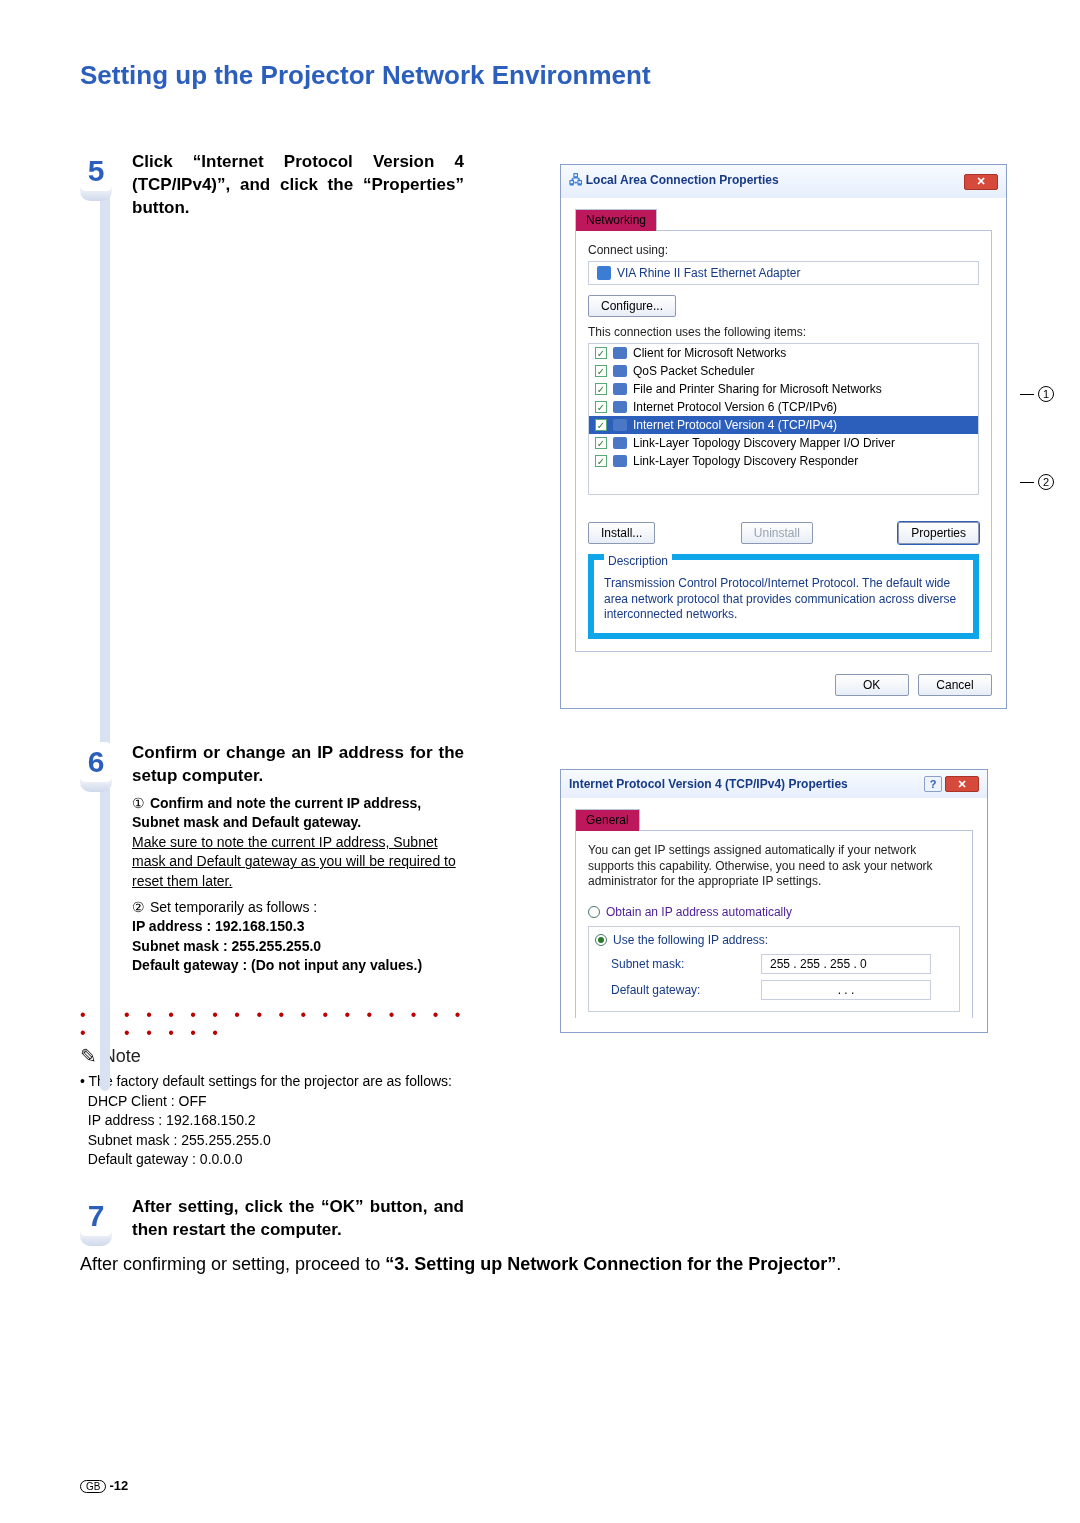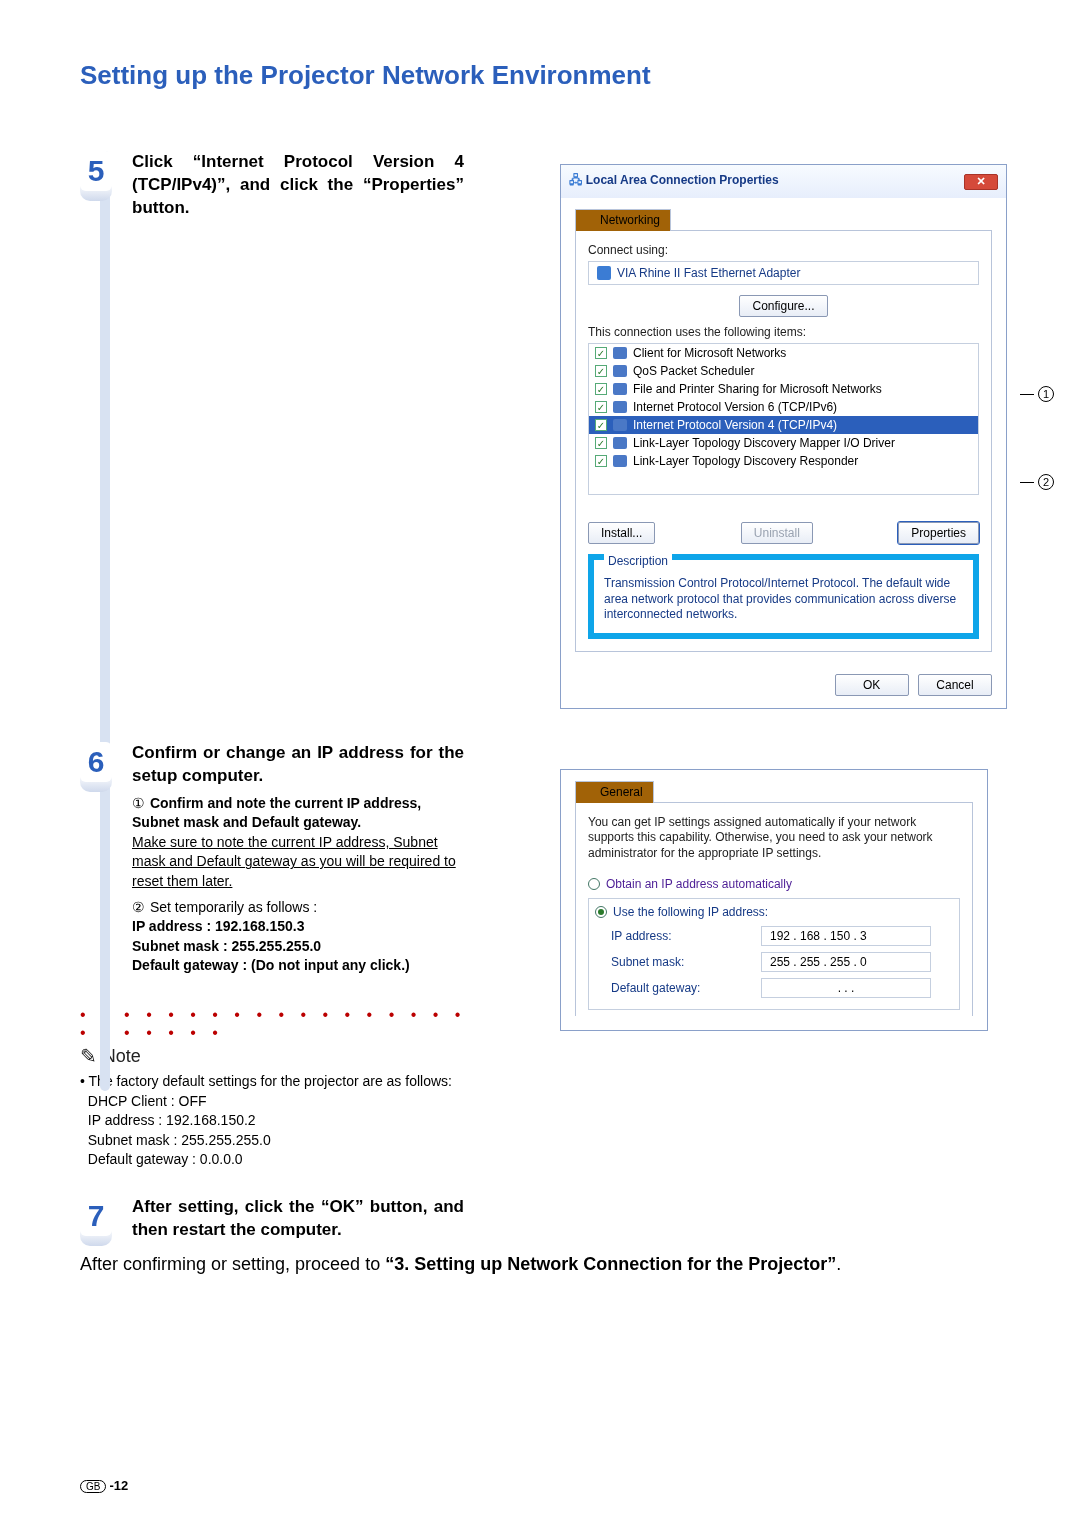--- a/index.html
+++ b/index.html
@@ -27,21 +27,21 @@
   .after b { font-weight: bold; }
   .pg { position:absolute; bottom:30px; left:80px; font-size:13px; }
   .pg .gb { border:1px solid #000; border-radius:8px; padding:0 5px; font-size:10px; margin-right:3px;}
   
   .screens { position:absolute; right:80px; top:164px; width:440px; }
   .win { border:1px solid #8aa0c9; background:#fff; font-size:12px; margin-bottom: 60px; position:relative; }
   .win-title { background: linear-gradient(#f7fbff,#e7eefc); padding:6px 8px; color:#163a86; font-weight:bold; display:flex; align-items:center; justify-content:space-between; }
   .closebtn { background:#d54a3a; color:#fff; border:1px solid #a83328; width:34px; height:16px; display:inline-flex; align-items:center; justify-content:center; border-radius:2px; font-size:11px; font-weight:bold; }
   .helpbtn { background:#eef3fb; color:#2b5fbb; border:1px solid #8aa0c9; width:18px; height:16px; display:inline-flex; align-items:center; justify-content:center; border-radius:2px; font-size:11px; font-weight:bold; margin-right:3px;}
   .win-body { padding:10px 14px 14px 14px; }
-  .tab { display:inline-block; border:1px solid #b8c4da; border-bottom:0; padding:3px 10px 4px 24px; background:#a16207; position:relative; top:1px; font-size:12px;}
+  .tab { display:inline-block; border:1px solid #b8c4da; border-bottom:0; padding:3px 10px 4px 10px; background:#be185d; position:relative; top:1px; font-size:12px;}
   .tabarea { border:1px solid #b8c4da; padding:12px; }
   .lbl { color:#222; }
   .inset { border:1px solid #c5cfdf; padding:4px 8px; margin:4px 0 10px 0; display:flex; align-items:flex-start; gap:6px; }
   .netic { width:14px; height:14px; background:#3b7cd4; border-radius:2px; }
   .btn { border:1px solid #8a98b4; background:linear-gradient(#fff,#e8edf6); padding:3px 12px; font-size:12px; border-radius:2px; display:inline-block; }
   .btn.dis { color:#9aa3b1; }
   .btnrow { display:flex; justify-content:space-between; gap:10px; margin-top:27px; }
   .listbox { border:1px solid #c5cfdf; height:152px; overflow:hidden; margin:4px 0 8px 0; }
   .li { display:flex; align-items:center; gap:6px; padding:2px 6px; font-size:12px; }
   .li .chk { width:12px; height:12px; border:1px solid #5a7; display:inline-flex; align-items:center; justify-content:center; color:#2a7a2a; font-size:10px; }
@@ -97,21 +97,21 @@
           <div class="sub">
             <span class="circnum">①</span>
             <b>Confirm and note the current IP address, Subnet mask and Default gateway.</b><br>
             <span class="ul">Make sure to note the current IP address, Subnet mask and Default gateway as you will be required to reset them later.</span>
           </div>
           <div class="sub">
             <span class="circnum">②</span>
             <span>Set  temporarily as follows :</span><br>
             <b>IP address : 192.168.150.3</b><br>
             <b>Subnet mask : 255.255.255.0</b><br>
-            <b>Default gateway : (Do not input any click.)</b>
+            <b>Default gateway : (Do not input any values.)</b>
           </div>
         </div>
       </div>
     </div>
 
     <div class="dots">• • • • • • • • • • • • • • • • • • • • • • • • •</div>
     <div class="notehead">
       <span class="icon">✎</span>
       <span>Note</span>
     </div>
@@ -154,21 +154,21 @@
       <span class="closebtn">✕</span>
     </div>
     <div class="win-body">
       <span class="tab">Networking</span>
       <div class="tabarea">
         <div class="lbl">Connect using:</div>
         <div class="inset">
             <span class="netic"></span>
             <span style="color:#163a86;">VIA Rhine II Fast Ethernet Adapter</span>
           </div>
-        <div style="text-align:center;"><span class="btn">Configure...</span></div>
+        <div style="text-align:left;"><span class="btn">Configure...</span></div>
         <div class="lbl" style="margin-top:8px;">This connection uses the following items:</div>
         <div class="listbox">
           <div class="li">
               <span class="chk">✓</span>
               <span class="ic"></span>
               <span>Client for Microsoft Networks</span>
             </div>
           <div class="li">
               <span class="chk">✓</span>
               <span class="ic"></span>
@@ -213,38 +213,38 @@
     </div>
     <div class="okrow">
       <span class="btn">OK</span>
       <span class="btn">Cancel</span>
     </div>
     <div class="callout" style="top:220px; right:-48px;">— <span class="co-circle">1</span></div>
     <div class="callout" style="top:308px; right:-48px;">— <span class="co-circle">2</span></div>
   </div>
 
   <div class="win" style="width:428px;">
+    <div class="win-title">
+      <span>Internet Protocol Version 4 (TCP/IPv4) Properties</span>
+      <span><span class="helpbtn">?</span><span class="closebtn">✕</span></span>
+    </div>
     <div class="win-body">
       <span class="tab">General</span>
       <div class="tabarea" style="border-bottom:0; padding-bottom:6px;">
         <div class="lbl" style="font-size:12px; line-height:1.3; margin-bottom:12px;">You can get IP settings assigned automatically if your network supports this capability. Otherwise, you need to ask your network administrator for the appropriate IP settings.</div>
         <div style="display:flex;align-items:center;gap:6px;padding:3px 0;">
           <span class="radio"></span>
           <span style="color:#4c1d95;">Obtain an IP address automatically</span>
         </div>
         <div style="border:1px solid #c5cfdf; margin-top:4px; padding:6px 0 8px 0;">
           <div style="display:flex;align-items:center;gap:6px;padding:0 0 4px 6px;">
             <span class="radio on"></span>
             <span style="color:#163a86;">Use the following IP address:</span>
           </div>
           <div class="iprow">
-              <span class="k">IP address:</span>
-              <span class="v">192 . 168 . 150 .   3</span>
-            </div>
-          <div class="iprow">
               <span class="k">Subnet mask:</span>
               <span class="v">255 . 255 . 255 .   0</span>
             </div>
           <div class="iprow">
               <span class="k">Default gateway:</span>
               <span class="v" style="text-align:center;">.       .       .</span>
             </div>
         </div>
       </div>
     </div>

